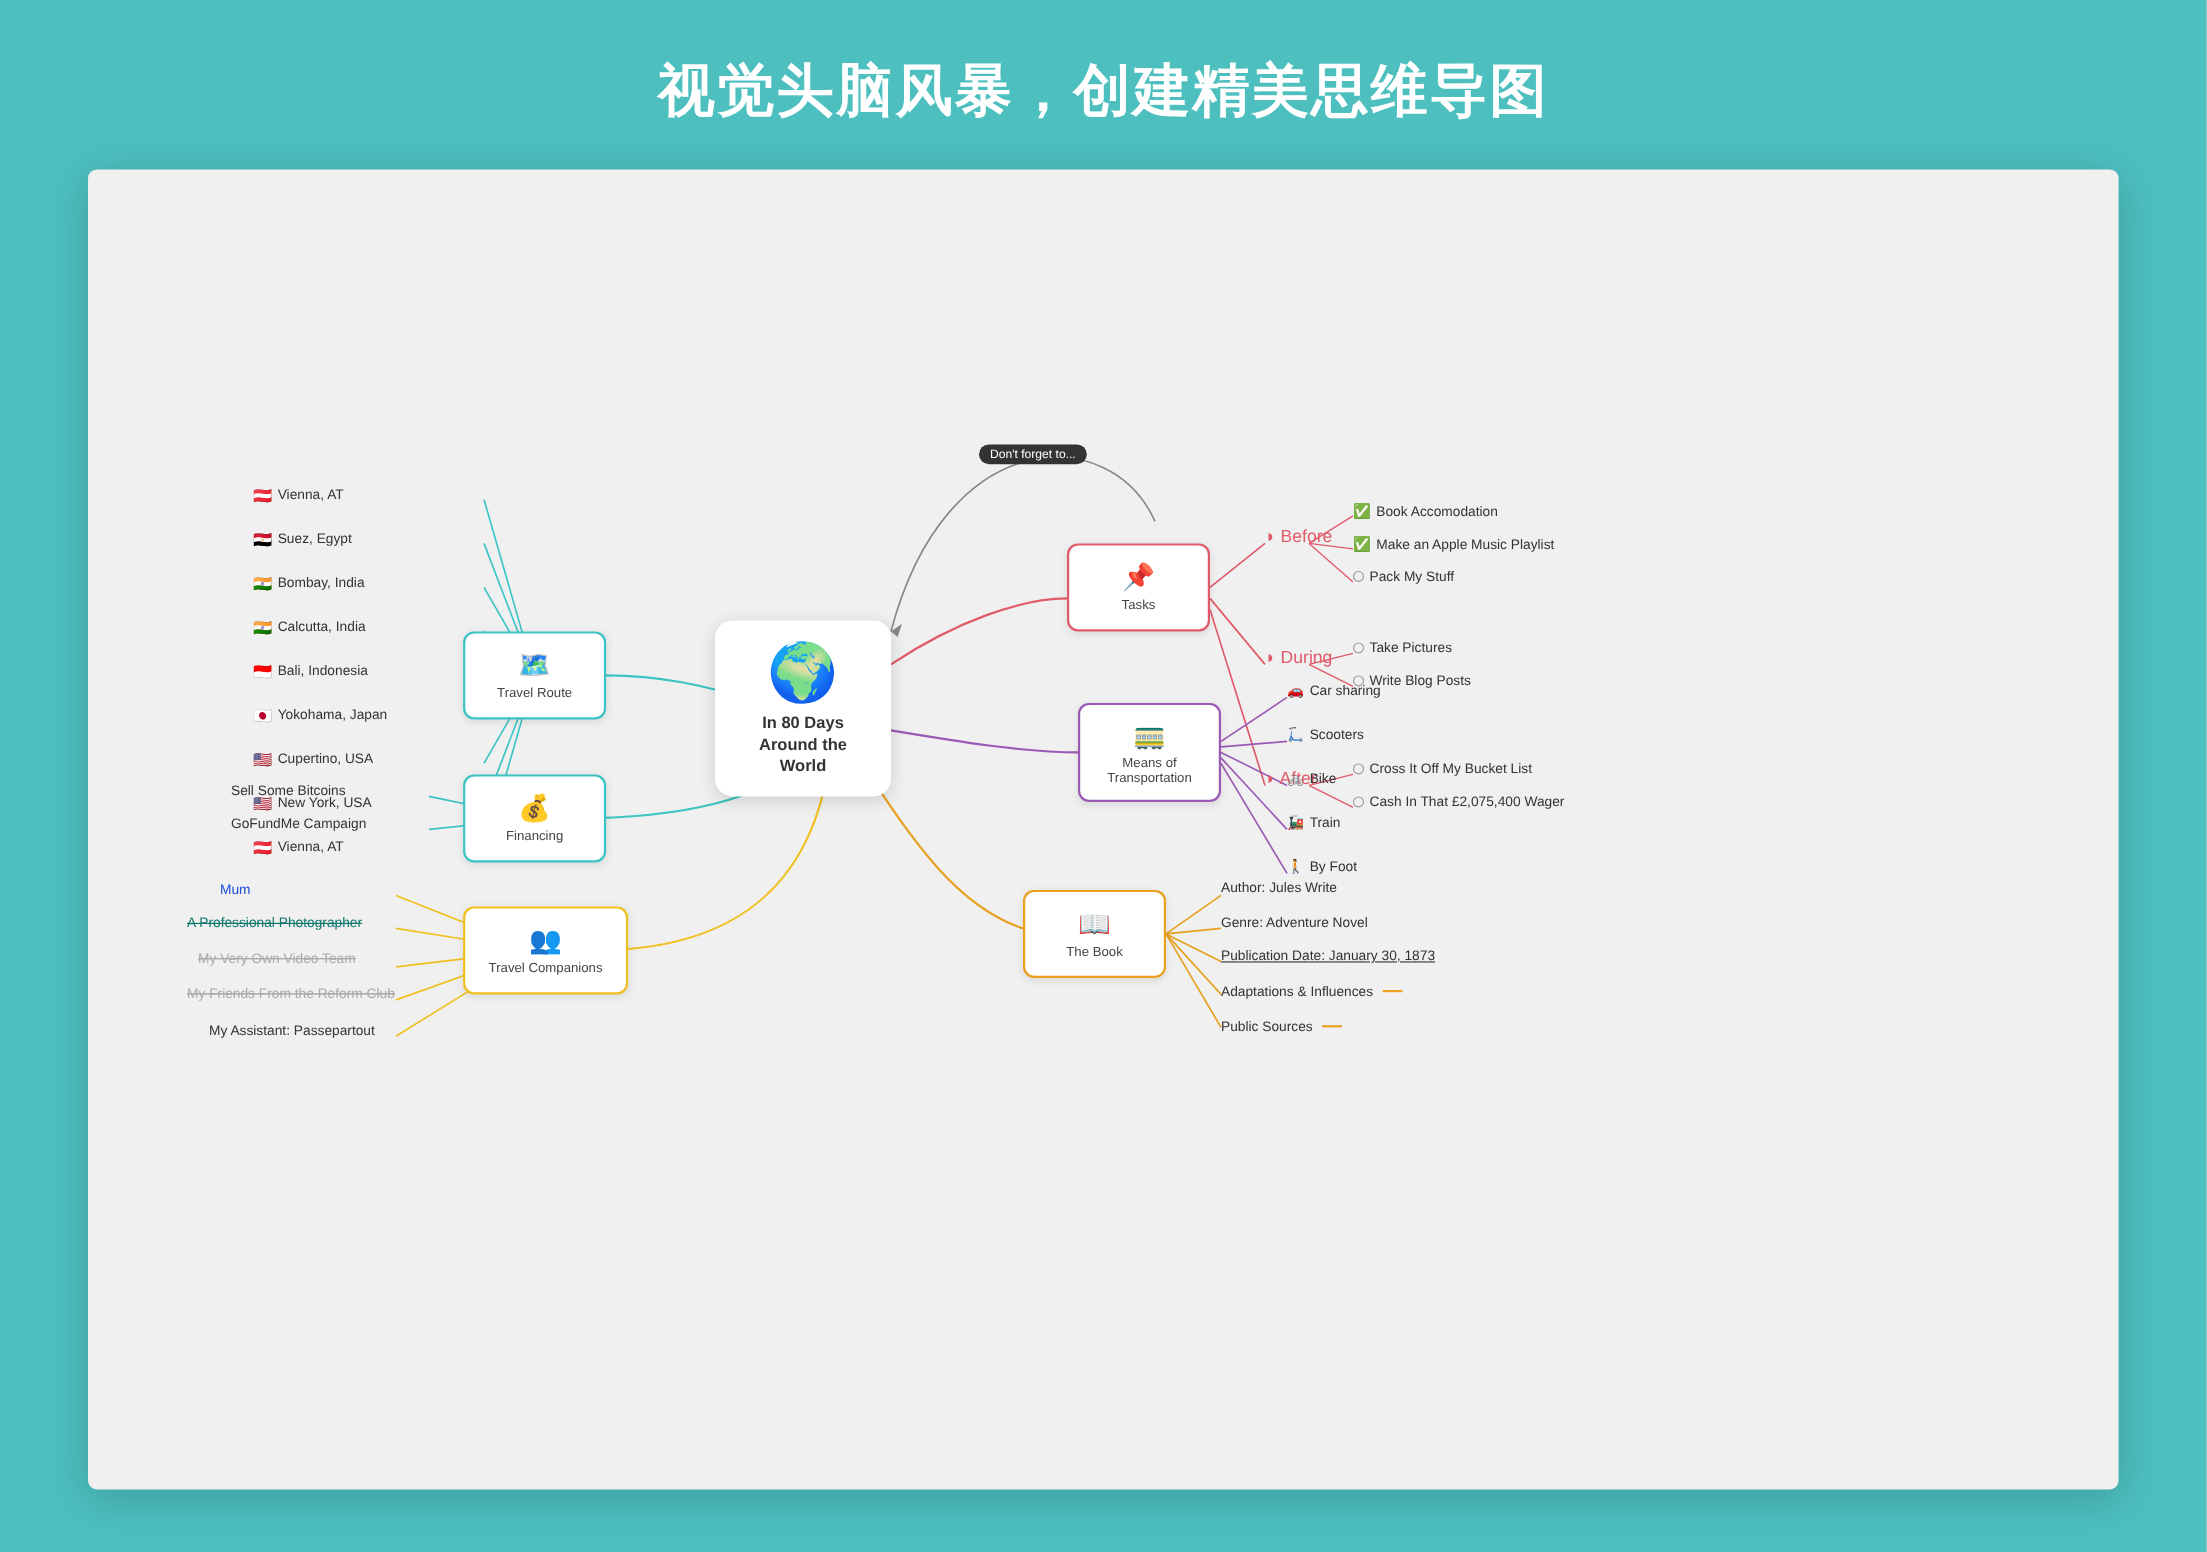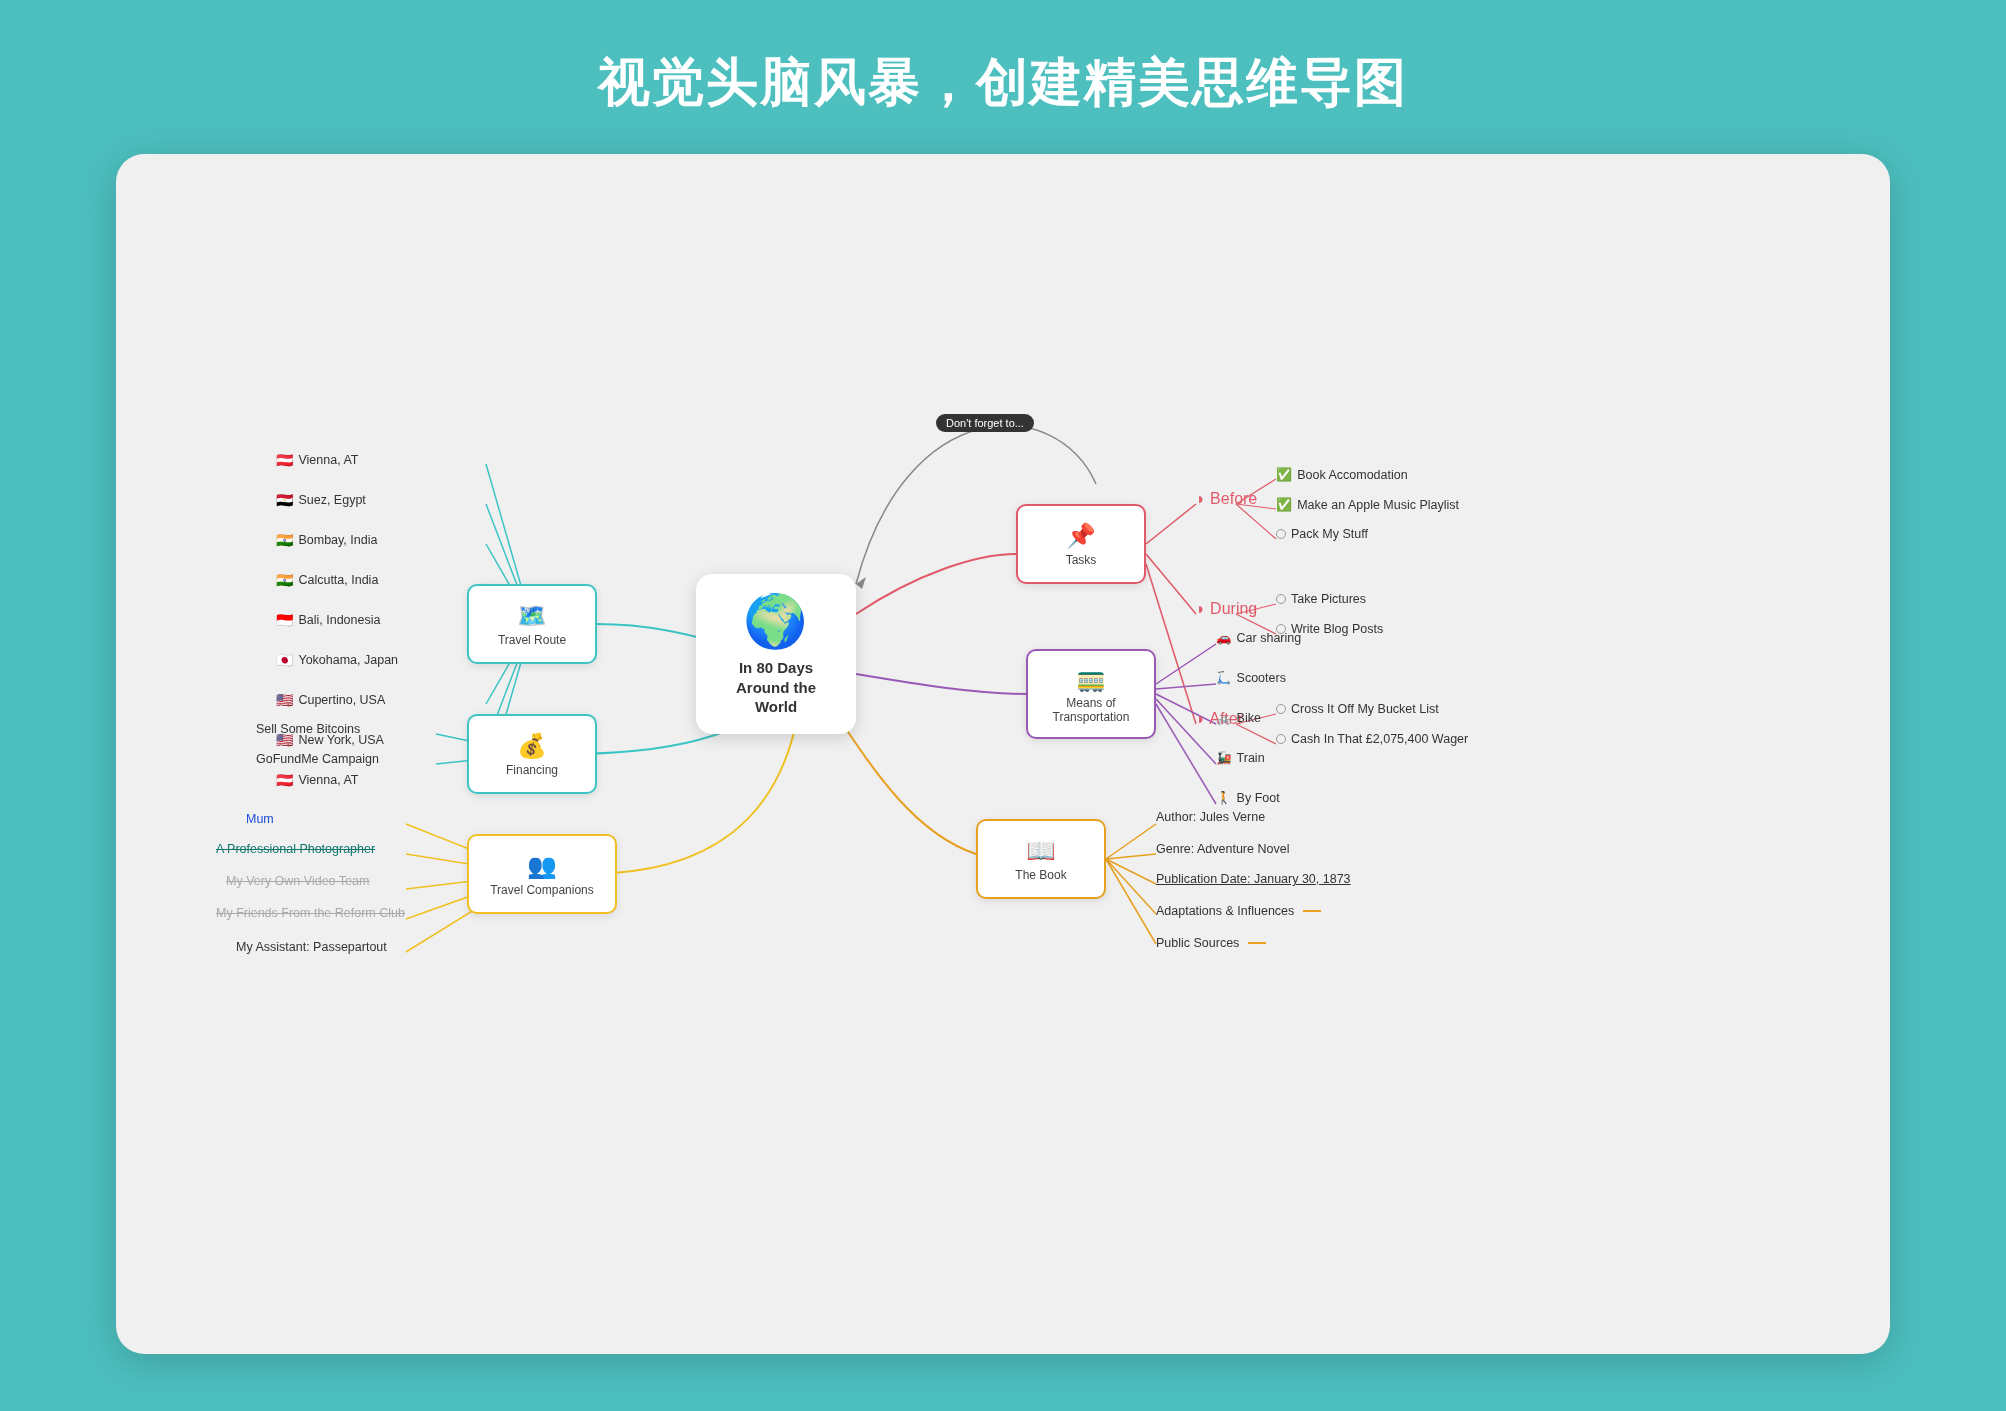--- a/index.html
+++ b/index.html
@@ -13,23 +13,23 @@
     .page-title {
       text-align: center;
       color: #fff;
       font-size: 52px;
       font-weight: 600;
       padding: 48px 0 36px;
       letter-spacing: 2px;
     }
     .app-window {
       background: #f0f0f0;
-      border-radius: 28px;
-      margin: 0 116px;
-      padding: 40px;
+      border-radius: 8px;
+      margin: 0 80px;
+      padding: 30px;
       min-height: 1200px;
       position: relative;
       box-shadow: 0 8px 40px rgba(0,0,0,0.18);
     }
     .mind-map-container {
       position: relative;
       width: 100%;
       height: 1100px;
     }
     
@@ -301,21 +301,21 @@
         <span>🚶</span>
           <span>By Foot</span>
       </div>
 
       <div class="node node-branch" style="left: 820px; top: 625px; border-color: #E8A020;">
         <div class="icon">📖</div>
         <div class="label">The Book</div>
       </div>
 
       <div class="leaf" style="left: 1000px; top: 616px;">
-        <span>Author: Jules Verne</span>
+        <span>Author: Jules Write</span>
         <span style="text-decoration:underline;color:#E8A020;font-size:10px;"></span>
       </div>
       <div class="leaf" style="left: 1000px; top: 648px;">
         <span>Genre: Adventure Novel</span>
       </div>
       <div class="leaf" style="left: 1000px; top: 678px; text-decoration: underline;">
         <span style="">Publication Date: January 30, 1873</span>
       </div>
       <div class="leaf" style="left: 1000px; top: 710px;">
         <span>Adaptations &amp; Influences</span>

